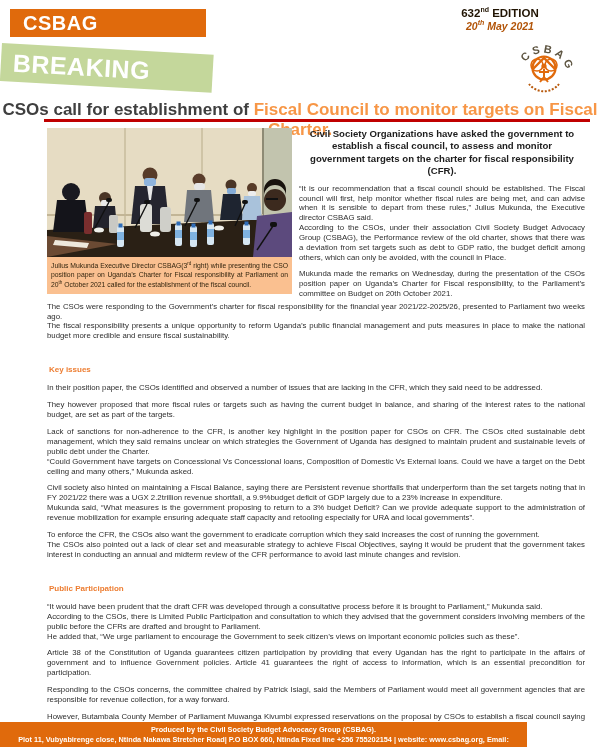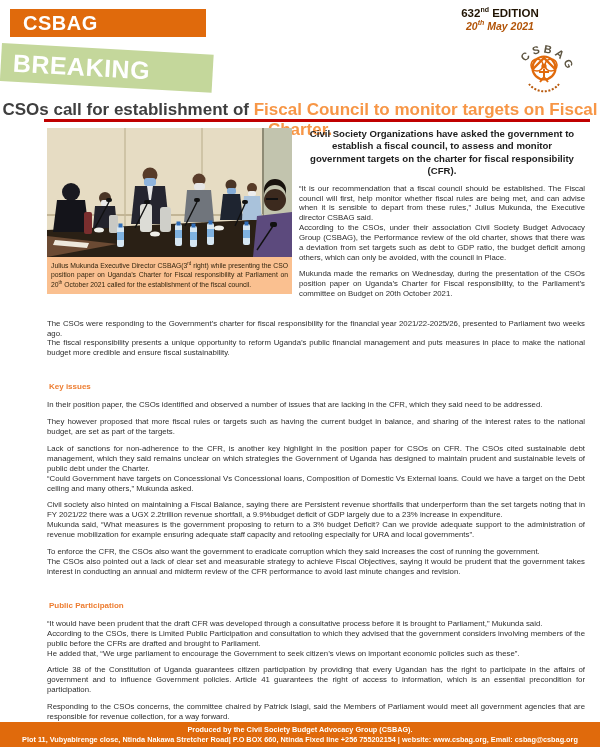--- a/index.html
+++ b/index.html
@@ -54,24 +54,24 @@
     color:#1d1d1d; padding:0 6px; margin-bottom:6px;
   }
   p.line, .col-right p {
     margin:0; font-size:7.8px; line-height:9.9px; text-align:justify; color:#2e2e2e;
   }
   .sp { margin-top:6px !important; }
   .gap { margin-top:7px !important; }
   .section-heading {
     color:#ED7D31; font-size:8px; font-weight:bold; margin:24px 0 9px 2px;
   }
-  .intro-block { margin-top:20px; }
+  .intro-block { margin-top:3px; }
   
   .footer {
-    position:absolute; bottom:0; left:0; width:600px; height:25px;
+    position:absolute; bottom:0; left:0; width:527px; height:25px;
     background:#E06A0C; color:#fff; text-align:center;
     font-size:7.3px; font-weight:bold; line-height:10px; padding-top:3px;
   }
 </style>
 </head>
 <body>
 
 <div class="page">
 
   <div class="brand-box">

